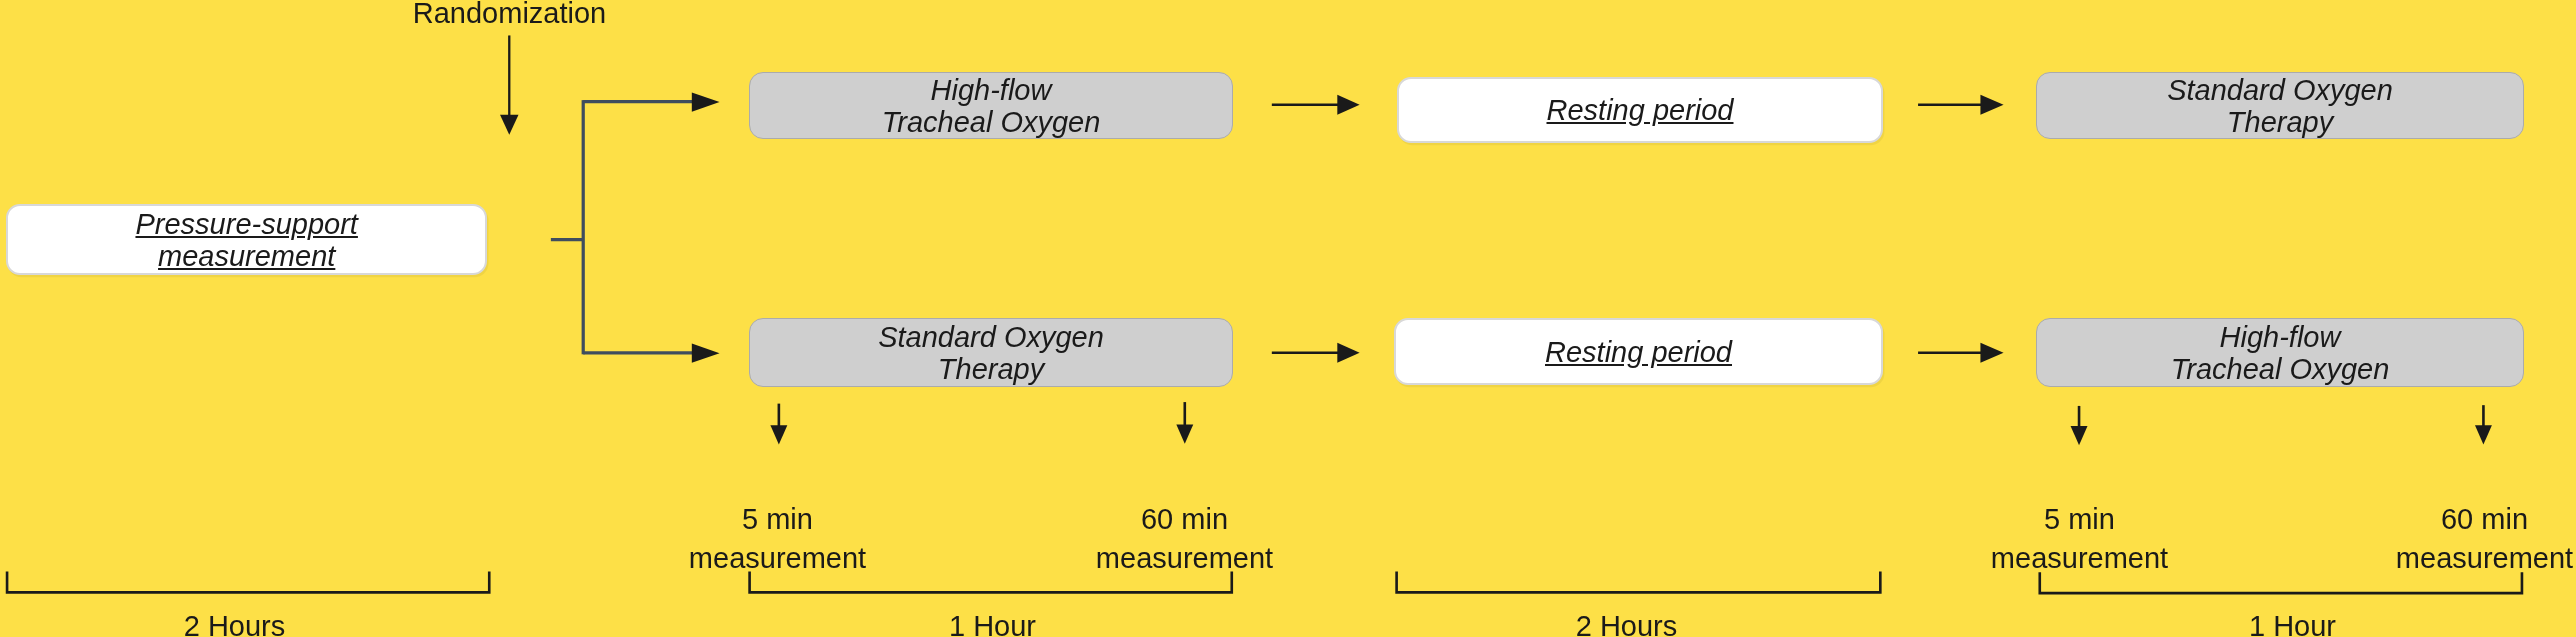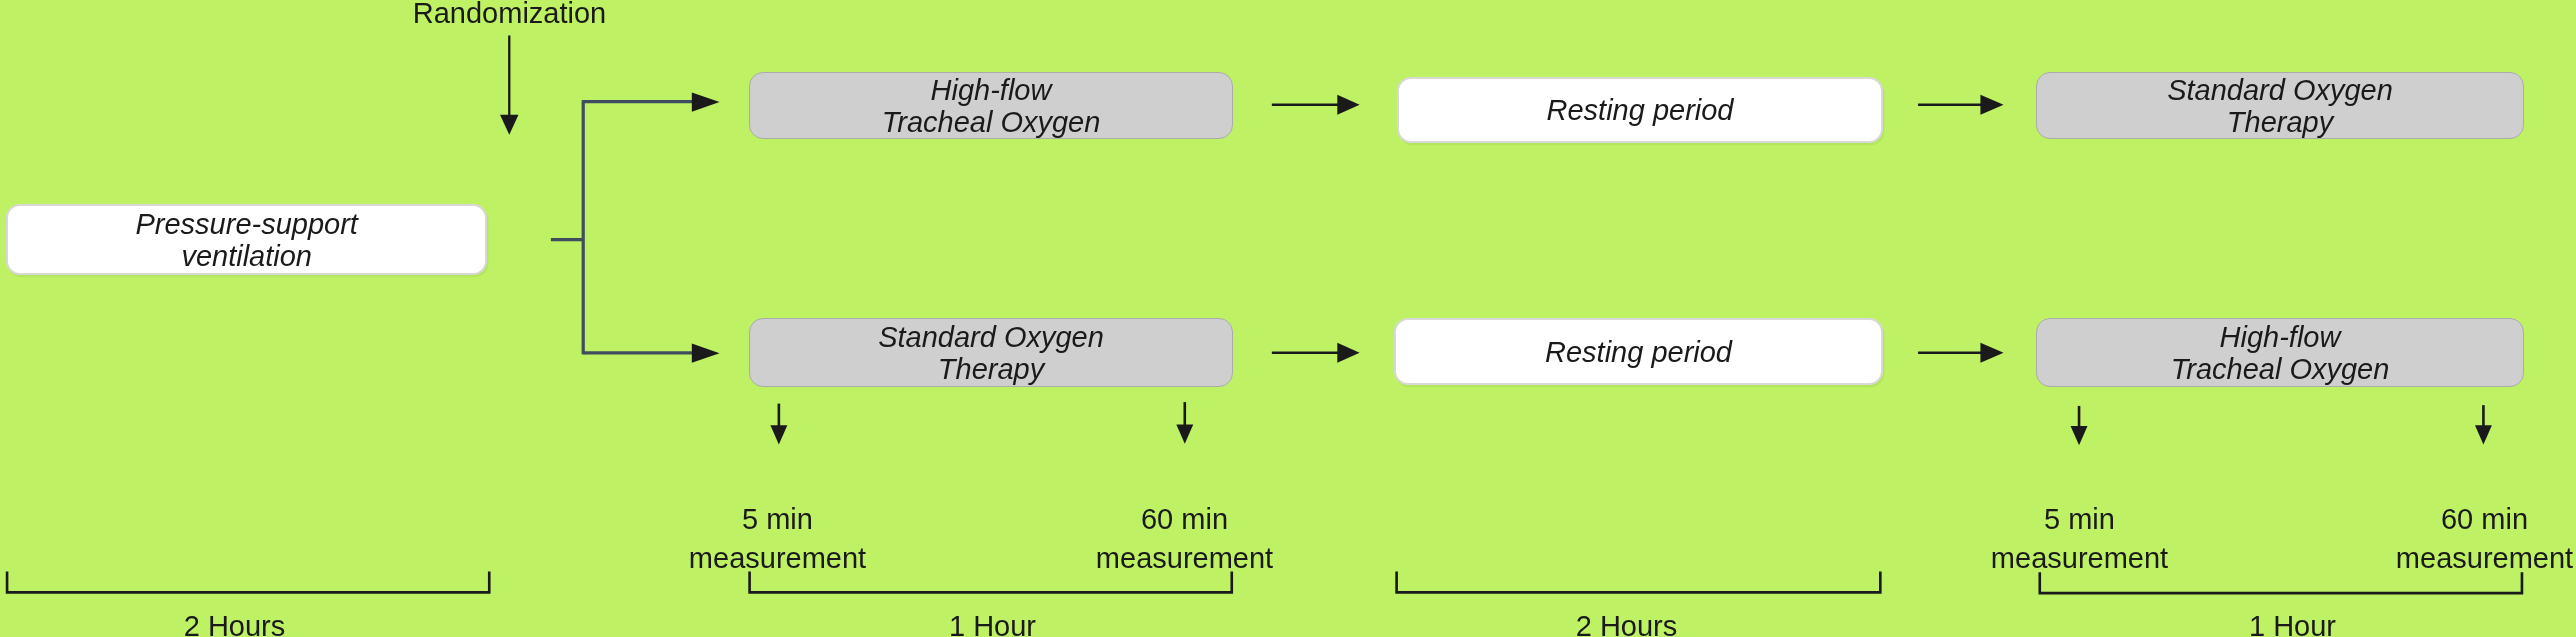--- a/index.html
+++ b/index.html
@@ -6,21 +6,21 @@
     --gray-box-fill:#cfcfcf;
     --gray-box-border:#ababab;
     --white-box-border:#d8d8d8;
     --branch-line:#3f4d5e;
     --ink:#1a1a1a;
   }
   html,body{margin:0;padding:0;background:#ffffff;}
   #canvas{
     position:relative;
     width:2576px;height:637px;
-    background:#bef264;
+    background:#fde047;
     font-family:"Liberation Sans",sans-serif;
     color:var(--ink);
     overflow:hidden;
   }
   #lines{position:absolute;left:0;top:0;width:2576px;height:637px;}
   .ln{stroke:var(--ink);stroke-width:3.4;fill:none;}
   .ln-thin{stroke:var(--ink);stroke-width:3;fill:none;}
   .ln-branch{stroke:var(--branch-line);stroke-width:4.2;fill:none;}
   .hd{fill:var(--ink);stroke:none;}
   .bracket{stroke:var(--ink);stroke-width:3.4;fill:none;}
@@ -36,20 +36,21 @@
   }
   .box-gray{
     background:var(--gray-box-fill);
     border:1.5px solid var(--gray-box-border);
     text-align:center;
   }
   .box-white{
     background:#ffffff;
     border:2.3px solid var(--white-box-border);
     box-shadow:1.5px 2.3px 0 rgba(0,0,0,0.05);
+    text-decoration:underline;
   }
   .lbl{
     position:absolute;
     text-align:center;
     font-size:29px;line-height:39px;
     white-space:pre-line;
   }
   .lbl-top{top:-3.1px;line-height:32px;}
   .lbl-meas{top:500px;width:247px;}
   .lbl-dur{top:610px;width:231px;line-height:32px;}
@@ -111,21 +112,21 @@
 
     <path class="bracket" d="M8,742 L8,769 L634,769 L634,742"></path>
     <path class="bracket" d="M972,742 L972,769 L1598,769 L1598,742"></path>
     <path class="bracket" d="M1812,742 L1812,769 L2440,769 L2440,742"></path>
     <path class="bracket" d="M2647,743 L2647,770 L3273,770 L3273,743"></path>
   </svg>
 
   <div class="lbl lbl-top" style="left:394px;width:231px;">Randomization</div>
 
   <div class="box box-white" style="left:6.2px;top:204px;width:481px;height:71px;">Pressure-support
-ventilation</div>
+measurement</div>
 
   <div class="box box-gray" style="left:749px;top:72px;width:484px;height:67px;">High-flow
 Tracheal Oxygen</div>
   <div class="box box-white" style="left:1397px;top:77px;width:486px;height:66px;">Resting period</div>
   <div class="box box-gray" style="left:2036px;top:72px;width:488px;height:67px;">Standard Oxygen
 Therapy</div>
 
   <div class="box box-gray" style="left:749px;top:318px;width:484px;height:69px;">Standard Oxygen
 Therapy</div>
   <div class="box box-white" style="left:1394px;top:318px;width:489px;height:67px;">Resting period</div>

